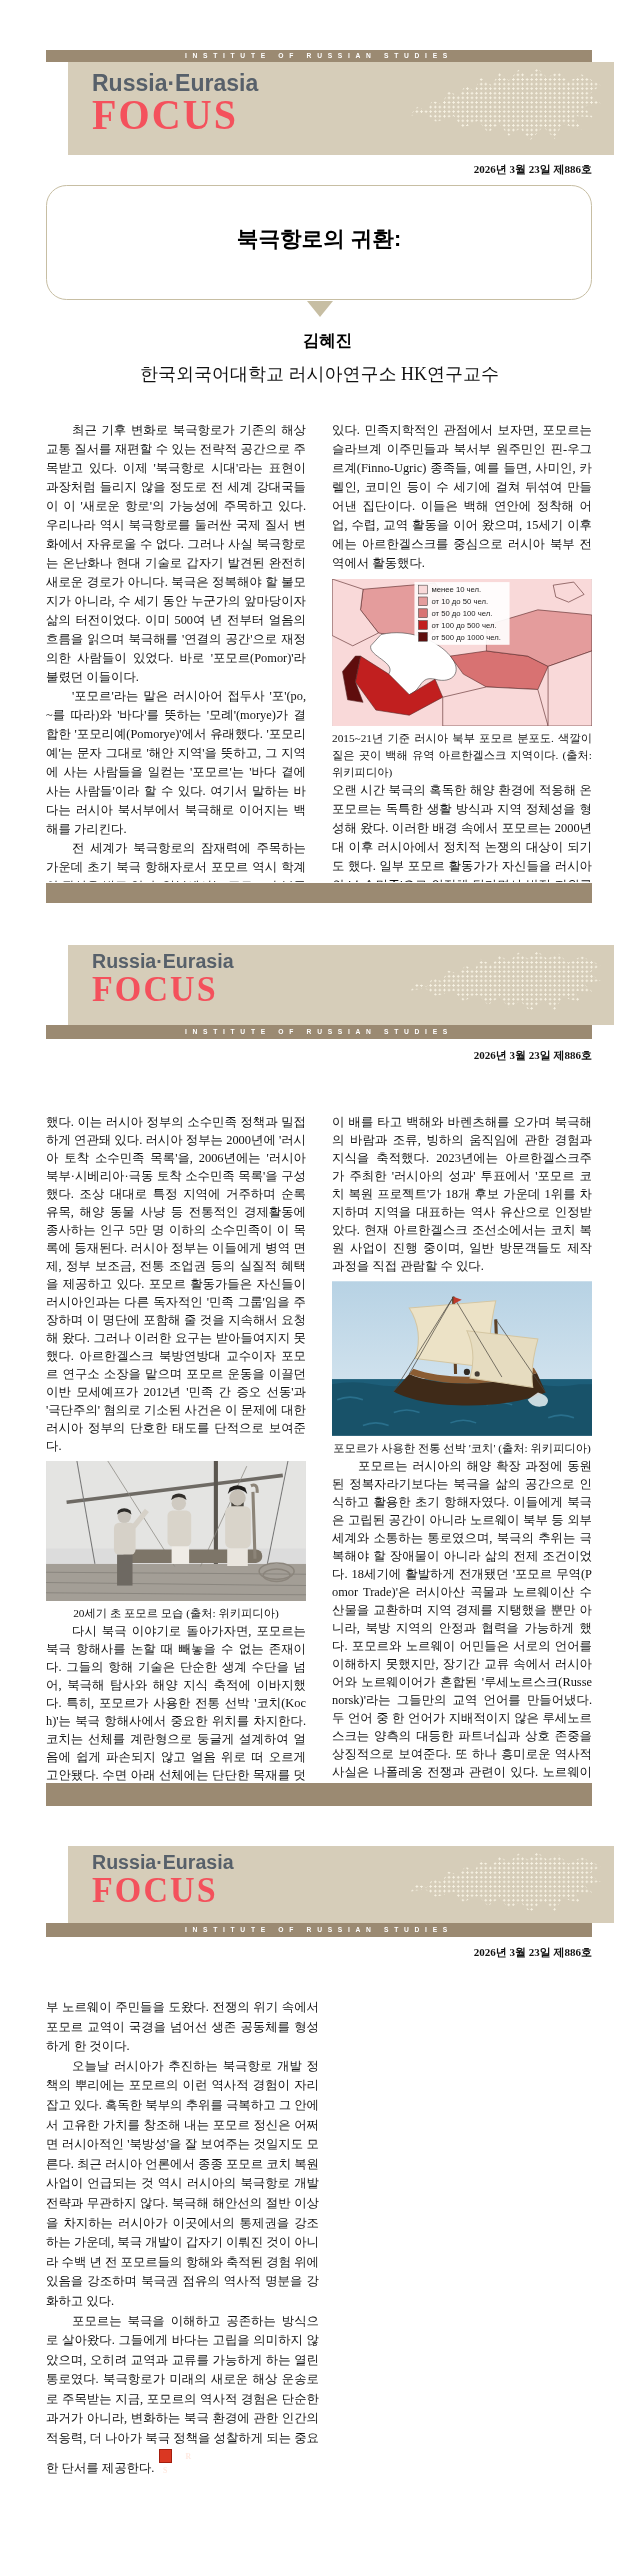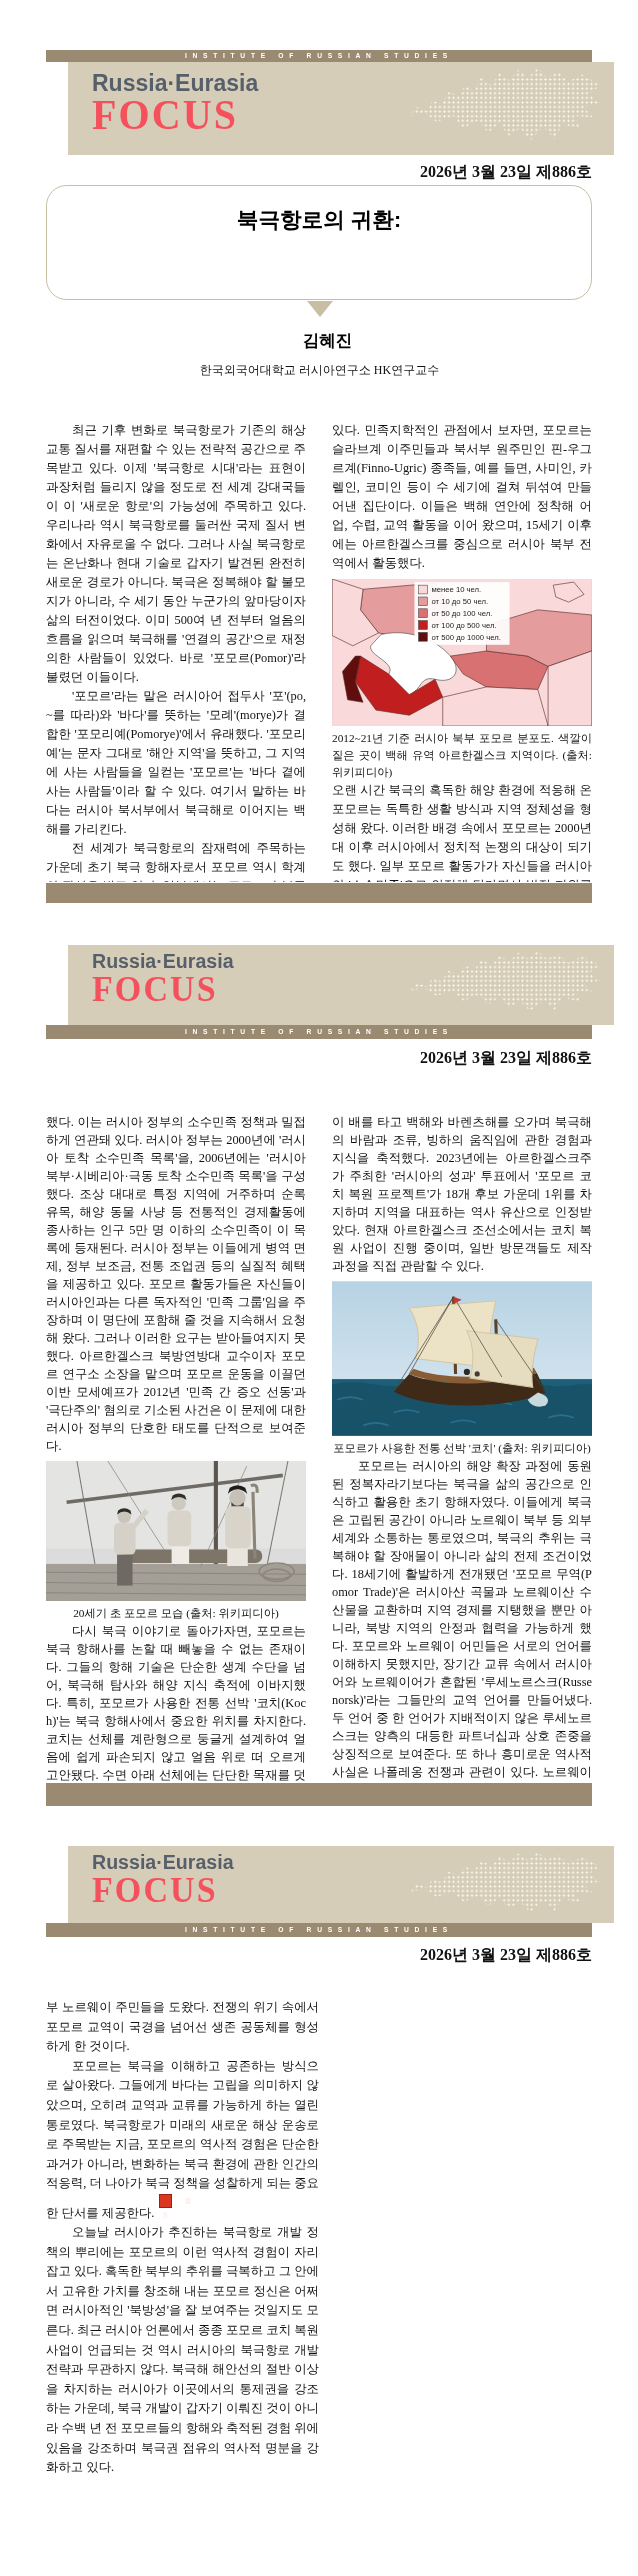--- a/index.html
+++ b/index.html
@@ -21,34 +21,34 @@
       color:#f4515c; letter-spacing:2.1px; line-height:0.95; margin-top:1px; transform:scaleY(1.04); transform-origin:top left; }
   .small-band .brand { top:7.2px; }
   .small-band .brand-l1 { font-size:19.6px; }
   .small-band .brand-l2 { font-size:34px; }
   .dotmap { position:absolute; right:13.4px; top:6.2px; width:191px; height:77px;
       background-image: radial-gradient(#f7f2e3 1.2px, transparent 1.3px);
       background-size:4.6px 4.6px;
       clip-path: polygon(0% 62%,4% 50%,9% 55%,12% 42%,17% 47%,20% 30%,26% 36%,29% 22%,34% 30%,37% 12%,43% 22%,47% 6%,52% 16%,57% 2%,62% 12%,67% 0%,72% 12%,78% 4%,83% 18%,90% 8%,100% 22%,94% 34%,100% 46%,91% 50%,96% 64%,86% 62%,90% 80%,80% 72%,76% 92%,70% 76%,63% 94%,58% 78%,52% 88%,47% 72%,41% 84%,36% 68%,28% 78%,23% 62%,14% 70%,8% 58%); }
   .small-band .dotmap { height:64px; top:6.2px; }
 
-  .issue-date { position:absolute; right:47px; font-weight:700; font-size:16px; color:#111; }
+  .issue-date { position:absolute; right:47px; font-weight:700; font-size:11px; color:#111; }
 
   .title-box { position:absolute; left:46px; top:185px; width:546px; height:115px;
       border:1.5px solid #c7bea3; border-radius:20.6px; background:#fff; text-align:center; }
   .title-line { font-family:"Liberation Sans",sans-serif; font-weight:700; font-size:21.6px; line-height:31px; color:#000; }
-  .title-line.first { margin-top:18px; }
+  .title-line.first { margin-top:37px; }
   .title-tail { position:absolute; left:50%; top:301px; transform:translateX(-50%);
       width:0; height:0; border-left:13px solid transparent; border-right:13px solid transparent;
       border-top:16.5px solid #c7bea3; }
 
   .author { position:absolute; left:0; top:330px; width:100%; text-align:center;
       font-family:"Liberation Sans",sans-serif; font-weight:700; font-size:16.5px; color:#000;margin-left:8px; }
   .affiliation { position:absolute; left:0; top:362px; width:100%; text-align:center;
-      font-size:12px; color:#111; }
+      font-size:18px; color:#111; }
 
   .cols { position:absolute; left:46px; width:546px; display:flex; gap:26px; overflow:hidden; }
   .col { width:260px; }
   .col p { margin:0; font-size:12.4px; line-height:19px; text-align:justify; word-break:break-all; }
   #page2 .col p { line-height:18px; }
   .indent { text-indent:26px; }
   .fig { margin:6.2px 0 4.1px 0; }
   .fig svg { display:block; }
   .cap { font-size:11.3px !important; line-height:17px !important; }
   .cap-center { text-align:center !important; }
@@ -127,21 +127,21 @@
             <text x="193" y="49" class="legend-label">от 10 до 50 чел.</text>
             <rect x="168" y="58" width="17" height="17" stroke="#333" stroke-width="1" fill="#d87272"></rect>
             <text x="193" y="72" class="legend-label">от 50 до 100 чел.</text>
             <rect x="168" y="81" width="17" height="17" stroke="#333" stroke-width="1" fill="#c11f1f"></rect>
             <text x="193" y="95" class="legend-label">от 100 до 500 чел.</text>
             <rect x="168" y="104" width="17" height="17" stroke="#333" stroke-width="1" fill="#5f0d0d"></rect>
             <text x="193" y="118" class="legend-label">от 500 до 1000 чел.</text>
           </g>
         </svg>
       </figure>
-      <p class="cap">2012~21년 기준 러시아 북부 포모르 분포도. 색깔이 짙은 곳이 백해 유역 아르한겔스크 지역이다. (출처: 위키피디아)</p>
+      <p class="cap">2015~21년 기준 러시아 북부 포모르 분포도. 색깔이 짙은 곳이 백해 유역 아르한겔스크 지역이다. (출처: 위키피디아)</p>
       <p>오랜 시간 북극의 혹독한 해양 환경에 적응해 온 포모르는 독특한 생활 방식과 지역 정체성을 형성해 왔다. 이러한 배경 속에서 포모르는 2000년대 이후 러시아에서 정치적 논쟁의 대상이 되기도 했다. 일부 포모르 활동가가 자신들을 러시아의 '소수민족'으로 인정해 달라면서 법적 지위를 얻고자</p>
     </div>
   </div>
 
   <div class="footer-band" style="top:883px;"></div>
 </div>
 
 <div class="page" id="page2">
   <div class="band logo-band small-band" style="top:42px; height:80px;">
     <div class="brand">
@@ -270,22 +270,22 @@
     </div>
     <div class="dotmap"></div>
   </div>
   <div class="band inst-band" style="top:117px; height:14px; line-height:14px;">
     <span>INSTITUTE OF RUSSIAN STUDIES</span>
   </div>
   <div class="issue-date" style="top:139px;">2026년 3월 23일 제886호</div>
 
   <div class="col3">
     <p>부 노르웨이 주민들을 도왔다. 전쟁의 위기 속에서 포모르 교역이 국경을 넘어선 생존 공동체를 형성하게 한 것이다.</p>
+    <p class="indent">오늘날 러시아가 추진하는 북극항로 개발 정책의 뿌리에는 포모르의 이런 역사적 경험이 자리 잡고 있다. 혹독한 북부의 추위를 극복하고 그 안에서 고유한 가치를 창조해 내는 포모르 정신은 어쩌면 러시아적인 '북방성'을 잘 보여주는 것일지도 모른다. 최근 러시아 언론에서 종종 포모르 코치 복원 사업이 언급되는 것 역시 러시아의 북극항로 개발 전략과 무관하지 않다. 북극해 해안선의 절반 이상을 차지하는 러시아가 이곳에서의 통제권을 강조하는 가운데, 북극 개발이 갑자기 이뤄진 것이 아니라 수백 년 전 포모르들의 항해와 축적된 경험 위에 있음을 강조하며 북극권 점유의 역사적 명분을 강화하고 있다.</p>
     <p class="indent"><span>포모르는 북극을 이해하고 공존하는 방식으로 살아왔다. 그들에게 바다는 고립을 의미하지 않았으며, 오히려 교역과 교류를 가능하게 하는 열린 통로였다. 북극항로가 미래의 새로운 해상 운송로로 주목받는 지금, 포모르의 역사적 경험은 단순한 과거가 아니라, 변화하는 북극 환경에 관한 인간의 적응력, 더 나아가 북극 정책을 성찰하게 되는 중요한 단서를 제공한다.</span><span class="rs-mark">RS</span></p>
-    <p class="indent">오늘날 러시아가 추진하는 북극항로 개발 정책의 뿌리에는 포모르의 이런 역사적 경험이 자리 잡고 있다. 혹독한 북부의 추위를 극복하고 그 안에서 고유한 가치를 창조해 내는 포모르 정신은 어쩌면 러시아적인 '북방성'을 잘 보여주는 것일지도 모른다. 최근 러시아 언론에서 종종 포모르 코치 복원 사업이 언급되는 것 역시 러시아의 북극항로 개발 전략과 무관하지 않다. 북극해 해안선의 절반 이상을 차지하는 러시아가 이곳에서의 통제권을 강조하는 가운데, 북극 개발이 갑자기 이뤄진 것이 아니라 수백 년 전 포모르들의 항해와 축적된 경험 위에 있음을 강조하며 북극권 점유의 역사적 명분을 강화하고 있다.</p>
   </div>
 
   <svg style="position:absolute; left:49px; top:769px;" width="37" height="49" viewBox="0 0 72 96">
     <g fill="#c9c9c9" stroke="#7e7e7e" stroke-width="1.4">
       <path d="M10,44 Q0,26 16,28 Q6,14 22,18 Q18,4 32,14 L36,40 Z"></path>
       <path d="M62,44 Q72,26 56,28 Q66,14 50,18 Q54,4 40,14 L36,40 Z"></path>
       <circle cx="28" cy="12" r="6"></circle>
       <circle cx="44" cy="12" r="6"></circle>
       <path d="M24,8 l-6,-4 4,8 Z"></path>
         <path d="M48,8 l6,-4 -4,8 Z"></path>

